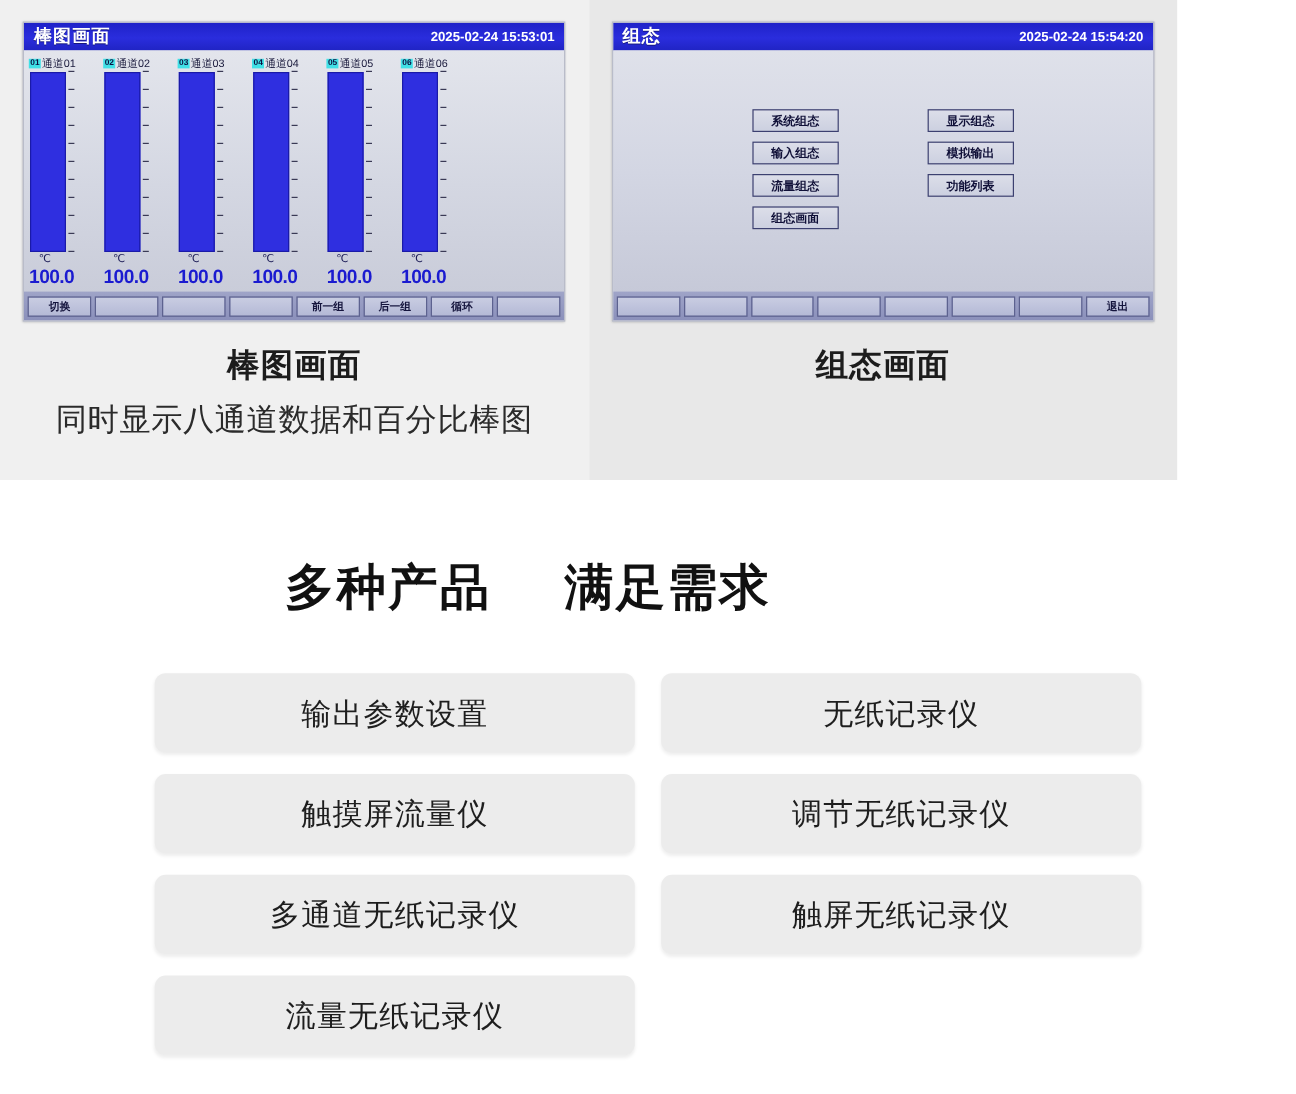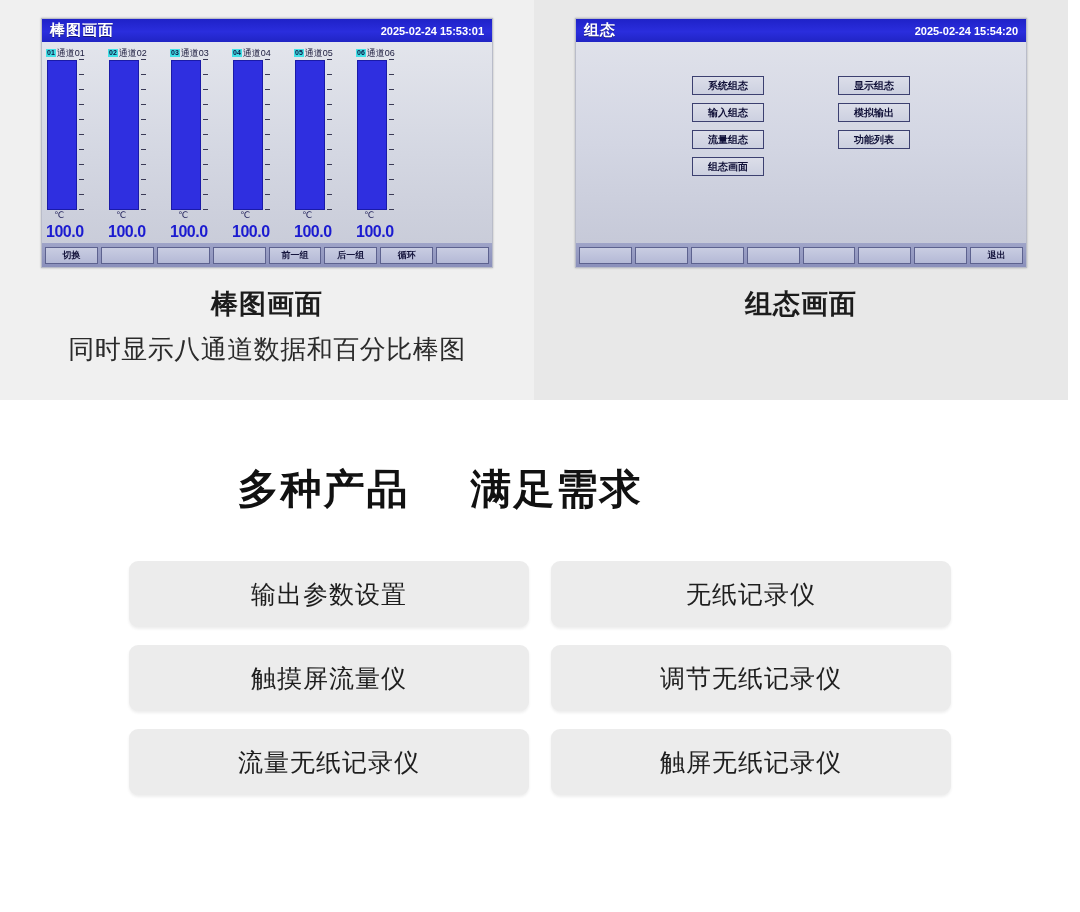--- a/index.html
+++ b/index.html
@@ -6,21 +6,21 @@
   body{
     width:1080px;height:912px;
     background:#ffffff;
     font-family:"Liberation Sans","DejaVu Sans",sans-serif;
     overflow:hidden;
   }
 
   
   .top-section{
     display:flex;
-    width:1068px;height:400px;
+    width:981px;height:400px;
   }
   .panel{
     box-sizing:border-box;
     width:540px;height:400px;
     display:flex;flex-direction:column;align-items:center;
     padding-top:18px;
   }
   .panel-left{background:#f0f0f0;}
   .panel-right{background:#e8e8e8;}
 
@@ -152,21 +152,21 @@
 
   
   .cfg-body{
     position:relative;
     height:203px;
     background:linear-gradient(180deg,#dfe1ea 0%,#d3d6e3 50%,#c6c9d8 100%);
     box-sizing:border-box;
   }
   .cfg-grid{
     position:absolute;
-    top:34px;left:0;right:0;
+    top:49px;left:0;right:0;
     display:flex;justify-content:center;gap:74px;
   }
   .cfg-col{display:flex;flex-direction:column;gap:8px;}
   .cfg-btn{
     width:72px;height:19px;
     background:linear-gradient(180deg,#dcdee9,#ccd0e0);
     border:1px solid #3c4070;
     display:flex;align-items:center;justify-content:center;
     font-size:10px;color:#101038;font-weight:bold;
     box-sizing:border-box;
@@ -435,20 +435,21 @@
 <div class="headline">
   <span>多种产品</span>
   <span class="gap"></span>
   <span>满足需求</span>
 </div>
 
 <div class="product-grid">
   <div class="prod-col">
     <div class="prod-btn">输出参数设置</div>
     <div class="prod-btn">触摸屏流量仪</div>
+    <div class="prod-btn">多通道无纸记录仪</div>
     <div class="prod-btn">流量无纸记录仪</div>
   </div>
   <div class="prod-col">
     <div class="prod-btn">无纸记录仪</div>
     <div class="prod-btn">调节无纸记录仪</div>
     <div class="prod-btn">触屏无纸记录仪</div>
   </div>
 </div>
 
 </body></html>

